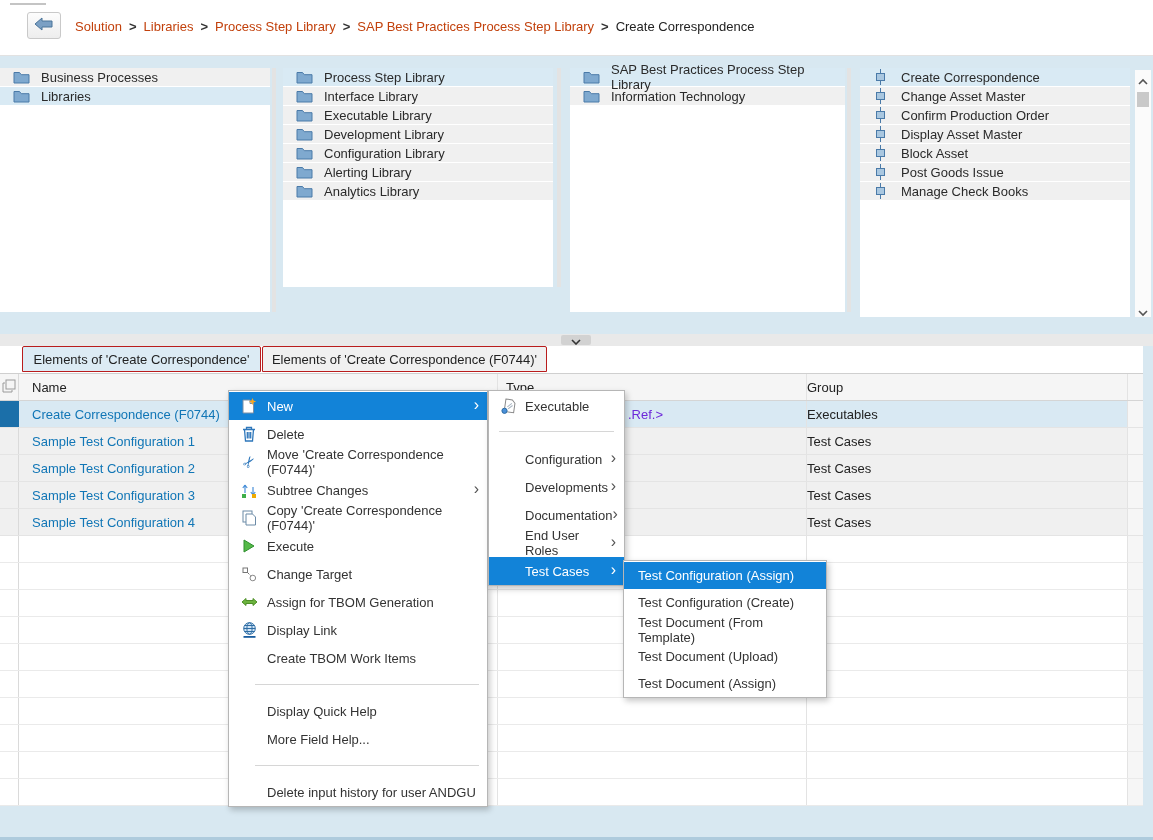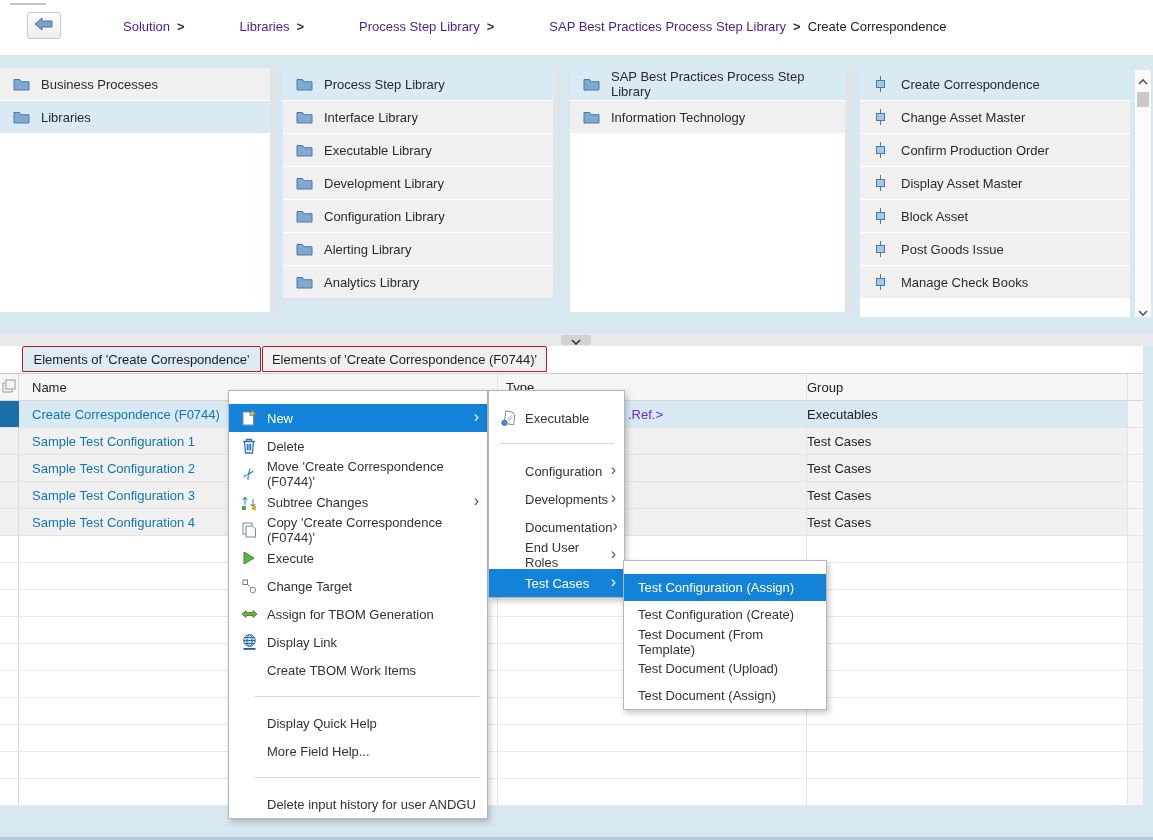--- a/index.html
+++ b/index.html
@@ -13,27 +13,27 @@
   
   .topbar { position:absolute; left:0; top:0; width:1153px; height:56px; background:#fff; border-bottom:1px solid #e2e2e2; }
   .top-mini-line { position:absolute; left:10px; top:3px; width:36px; height:2px; background:#c4c4c4; }
   .back-btn {
     position:absolute; left:27px; top:12px; width:34px; height:27px;
     border:1px solid #c9c9c9; border-radius:3px;
     background:linear-gradient(#fdfdfd,#ededed);
     display:flex; align-items:center; justify-content:center; cursor:pointer;
   }
   .breadcrumb { position:absolute; left:75px; top:19px; white-space:nowrap; }
-  .breadcrumb a { color:#4c1d95; text-decoration:none; cursor:pointer;margin-left:48px; }
+  .breadcrumb a { color:#c2410c; text-decoration:none; cursor:pointer; }
   .breadcrumb .sep { color:#333; font-weight:700; margin:0 7px; }
   .breadcrumb .current { color:#222; }
 
   
   .panel { position:absolute; background:#fff; }
-  .p-row { height:32px; margin-bottom:1px; background:#f0f0f0; display:flex; align-items:center; cursor:pointer; }
+  .p-row { height:18px; margin-bottom:1px; background:#f0f0f0; display:flex; align-items:center; cursor:pointer; }
   .p-row.sel { background:#d9eaf4; }
   .p-row .p-icon { width:17px; margin:0 11px 0 13px; display:flex; }
   .p-row .p-label { color:#2a2a2a; }
   .col-splitter { position:absolute; width:4px; background:#e3e3e3; }
 
   
   .v-scrollbar { position:absolute; left:1135px; top:70px; width:16px; height:247px; background:#fbfbfb; }
   .sb-arrow { position:absolute; left:3px; width:10px; height:8px; cursor:pointer; }
   .sb-thumb { position:absolute; left:2px; top:22px; width:12px; height:15px; background:#c9c9c9; cursor:pointer; }
 
@@ -63,21 +63,21 @@
   .c-type { padding-left:8px; }
   .c-group { }
   .t-data { border-bottom:1px solid #e4e4e4; background:#f0f0f0; }
   .t-data.sel { background:#d9e9f3; }
   .t-data.sel .c-gutter { background:#1b6fa9; border-right:1px solid #1b6fa9; }
   .t-data .c-name { color:#1176b6; cursor:pointer; }
   .t-empty { border-bottom:1px solid #eaeaea; background:#fff; }
   .type-offset { padding-left:130px; color:#6d28d9; }
 
   
-  .menu { position:absolute; background:#fff; border:1px solid #b6b6b6; box-shadow:2px 3px 6px rgba(0,0,0,.22); padding-top:13px; z-index:10; }
+  .menu { position:absolute; background:#fff; border:1px solid #b6b6b6; box-shadow:2px 3px 6px rgba(0,0,0,.22); padding-top:1px; z-index:10; }
   .menu-item { height:28px; display:flex; align-items:center; padding:0 8px 0 10px; color:#333; cursor:pointer; }
   .menu-item .mi-icon { width:20px; display:flex; justify-content:center; flex:none; }
   .menu-item .mi-label { margin-left:8px; }
   .menu-item .mi-chevron { margin-left:auto; color:#555; font-size:16px; line-height:1; padding-bottom:2px; }
   .menu-item.hl { background:#1283d8; color:#fff; }
   .menu-item.hl .mi-chevron { color:#fff; }
   .menu-sep { height:1px; background:#d6d6d6; margin:12px 8px 12px 26px; }
   #context-menu { left:228px; top:390px; width:260px; }
   #new-submenu { left:488px; top:390px; width:137px; z-index:11; }
   #new-submenu .menu-sep { margin:11px 10px 13px 10px; }

